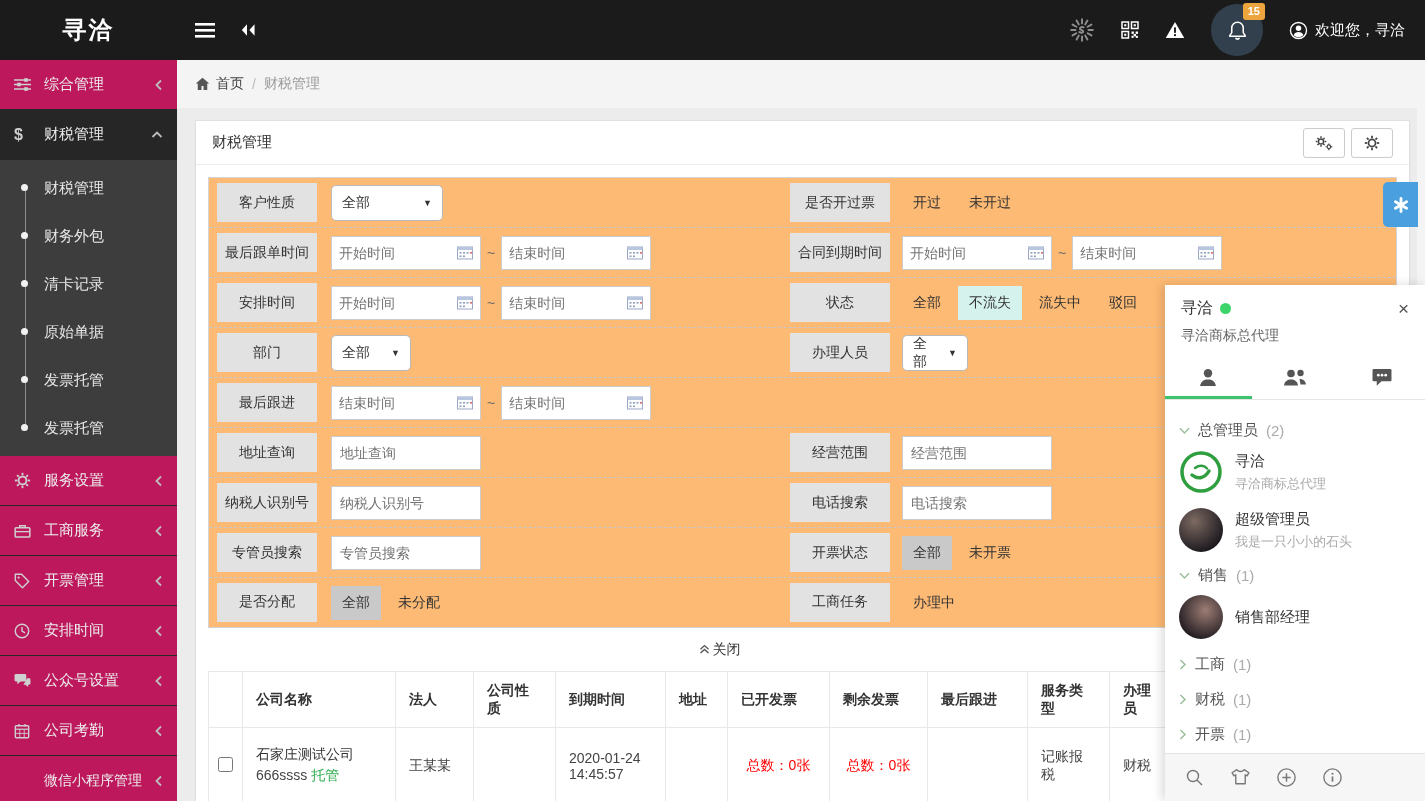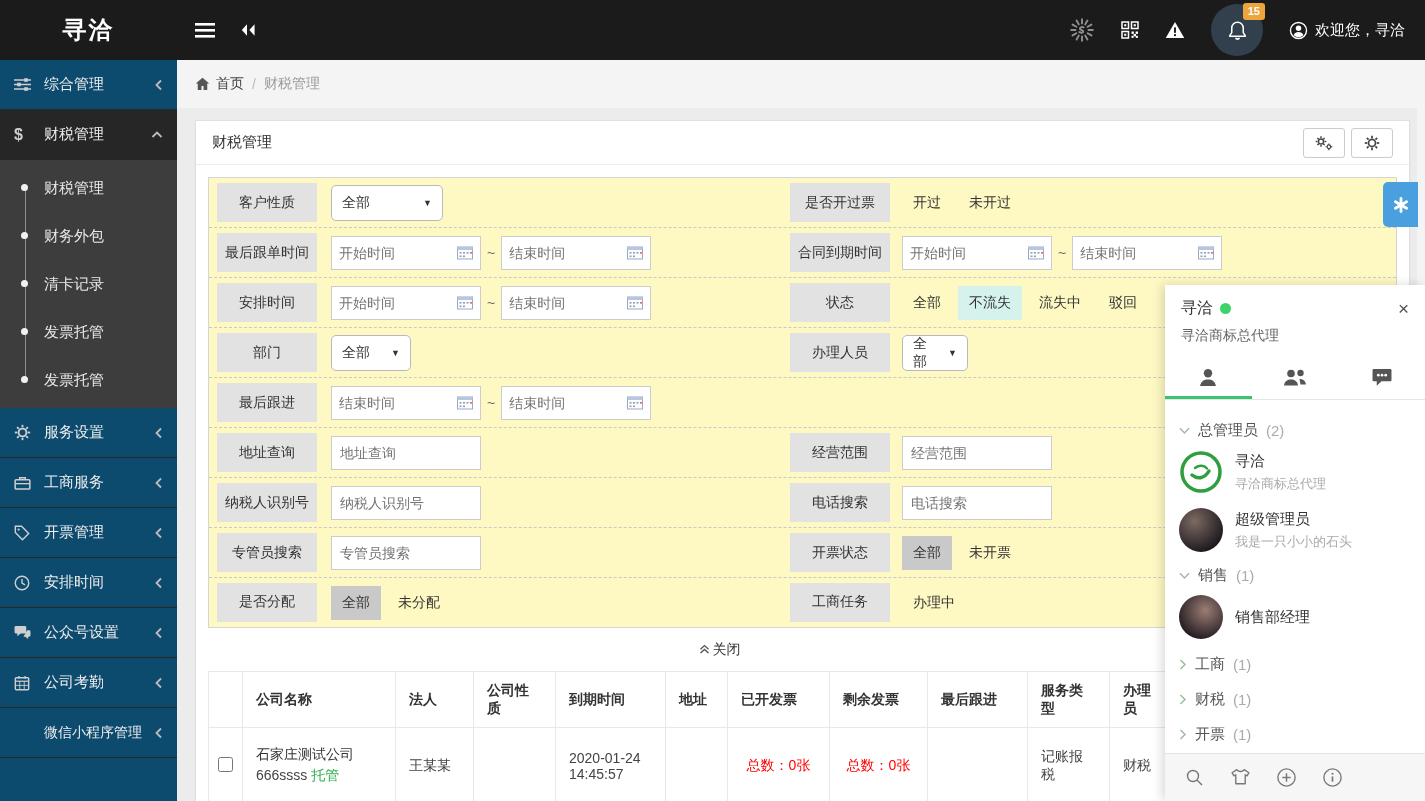--- a/index.html
+++ b/index.html
@@ -11,21 +11,21 @@
   .topbar { position:absolute; top:0; left:0; right:0; height:60px; background:#1b1b1b; display:flex; align-items:center; z-index:30; }
   .logo { width:177px; flex:none; text-align:center; color:#fff; font-size:24px; font-weight:bold; letter-spacing:2px; }
   .tb-icon-btn { color:#fff; display:flex; align-items:center; justify-content:center; cursor:pointer; }
   .tb-left { display:flex; align-items:center; gap:24px; margin-left:18px; }
   .tb-right { margin-left:auto; display:flex; align-items:center; gap:26px; padding-right:20px; color:#fff; }
   .bell-wrap { position:relative; width:52px; height:52px; border-radius:50%; background:#31404c; display:flex; align-items:center; justify-content:center; cursor:pointer; }
   .badge { position:absolute; top:-1px; right:-2px; background:#eda63d; color:#fff; font-size:11px; font-weight:bold; line-height:1; padding:3px 5px; border-radius:3px; }
   .welcome { display:flex; align-items:center; gap:7px; font-size:15px; cursor:pointer; }
 
   
-  .sidebar { position:absolute; top:60px; left:0; bottom:0; width:177px; background:#0c4a6e; z-index:20; }
+  .sidebar { position:absolute; top:60px; left:0; bottom:0; width:177px; background:#be185d; z-index:20; }
   .menu-item { height:50px; display:flex; align-items:center; padding:0 14px; color:#ececec; font-size:15px; border-bottom:1px solid #282828; cursor:pointer; }
   .menu-item .mi-icon { width:22px; flex:none; color:#cfcfcf; display:flex; align-items:center; }
   .menu-item .mi-label { margin-left:8px; }
   .menu-item .mi-arrow { margin-left:auto; color:#bdbdbd; display:flex; }
   .menu-item.expanded { background:#262626; }
   .submenu { background:#3d3d3d; position:relative; padding:4px 0; }
   .submenu .line { position:absolute; left:25px; top:26px; bottom:26px; width:1px; background:#8d8d8d; }
   .sub-item { position:relative; height:48px; display:flex; align-items:center; padding-left:44px; color:#e8e8e8; font-size:15px; cursor:pointer; }
   .sub-item::before { content:""; position:absolute; left:21px; top:20px; width:7px; height:7px; border-radius:50%; background:#f2f2f2; }
 
@@ -36,21 +36,21 @@
   .bc-sep { color:#bbb; }
   .bc-current { color:#999; }
 
   .panel { margin:12px 15px 0 18px; background:#fff; border:1px solid #e0e0e0; box-shadow:0 1px 2px rgba(0,0,0,.05); }
   .panel-header { height:44px; display:flex; align-items:center; padding:0 16px; border-bottom:1px solid #ededed; }
   .panel-title { font-size:15px; color:#333; }
   .panel-tools { margin-left:auto; display:flex; gap:6px; }
   .tool-btn { width:42px; height:30px; border:1px solid #ccc; border-radius:3px; background:#fff; display:flex; align-items:center; justify-content:center; color:#444; cursor:pointer; }
 
   
-  .filter-box { margin:12px 12px 4px; border:1px solid #d5d5d5; background:#fef9c3; }
+  .filter-box { margin:12px 12px 4px; border:1px solid #d5d5d5; background:#fdba74; }
   .f-row { display:flex; align-items:center; padding:5px 8px; min-height:49px; border-bottom:1px dashed #c9c9c9; }
   .f-row:last-child { border-bottom:none;font-family:Liberation Mono, monospace; }
   .f-left { width:573px; flex:none; display:flex; align-items:center; gap:14px; }
   .f-right { flex:1; display:flex; align-items:center; gap:12px; }
   .f-label { flex:none; width:100px; height:39px; line-height:39px; text-align:center; background:#e2e2e2; color:#333; font-size:14px; }
   .f-dates { display:flex; align-items:center; gap:6px; }
   .date-input { width:150px; height:34px; border:1px solid #ccc; background:#fff; display:flex; align-items:center; padding:0 7px; gap:21px; }
   .date-input input { border:0; outline:0; flex:1; min-width:0; font-size:14px; color:#555; font-family:inherit; background:transparent; }
   .tilde { color:#666; }
   .f-select { height:36px; border:1px solid #b9b9b9; border-radius:5px; background:#fff; display:flex; align-items:center; justify-content:space-between; padding:0 10px; cursor:pointer; color:#333; }
@@ -219,20 +219,23 @@
     <div class="submenu">
       <div class="line"></div>
       <div class="sub-item">
           <span>财税管理</span>
         </div>
       <div class="sub-item">
           <span>财务外包</span>
         </div>
       <div class="sub-item">
           <span>清卡记录</span>
+        </div>
+      <div class="sub-item">
+          <span>原始单据</span>
         </div>
       <div class="sub-item">
           <span>发票托管</span>
         </div>
       <div class="sub-item">
           <span>发票托管</span>
         </div>
     </div>
     <div class="menu-item">
       <span class="mi-icon">

